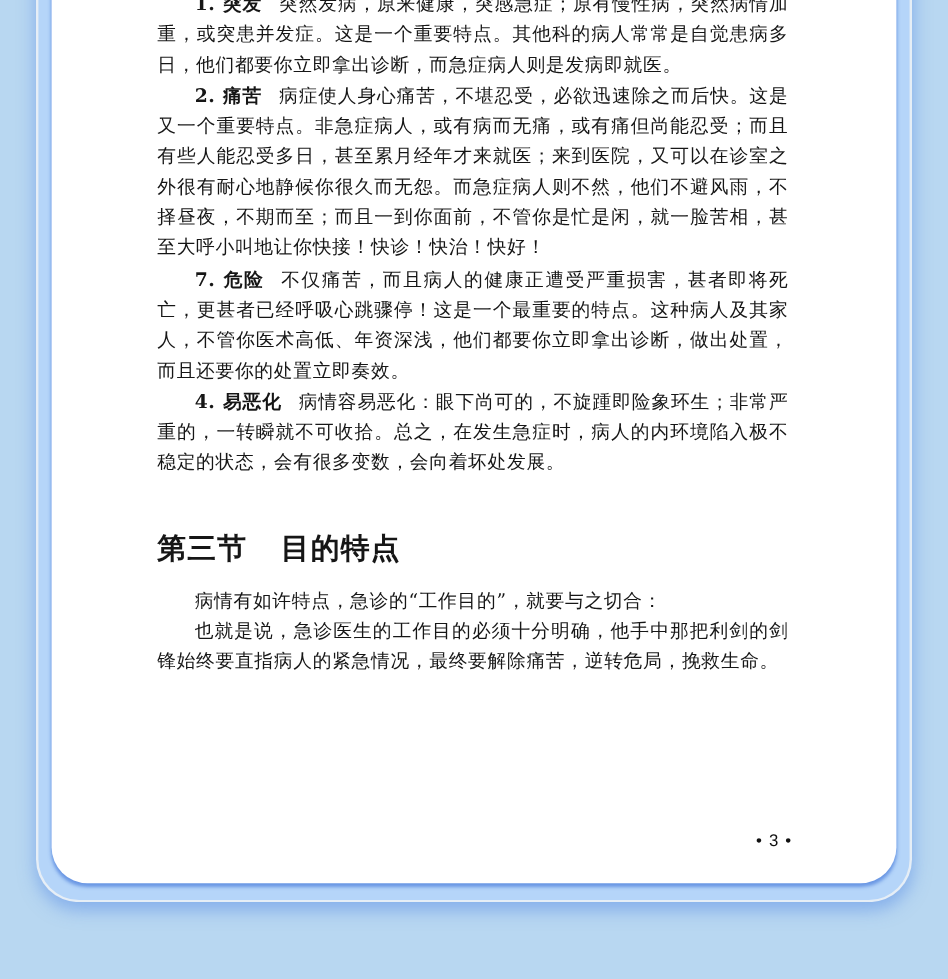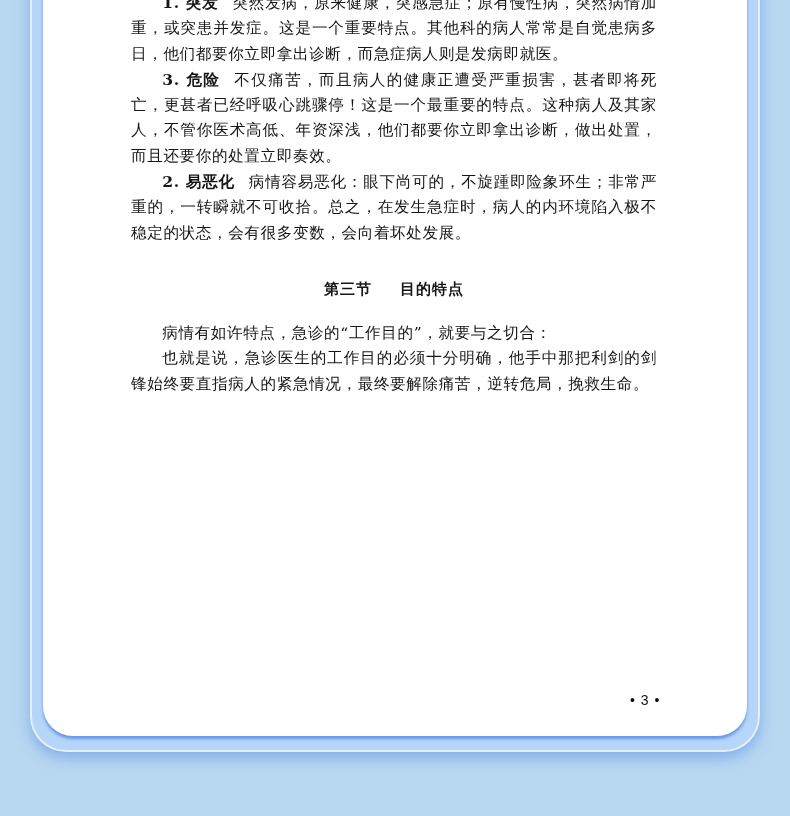--- a/index.html
+++ b/index.html
@@ -50,26 +50,26 @@
     .content p {
       margin: 0;
       text-align: justify;
       text-indent: 2em;
     }
     .content b {
       font-weight: bold;
       margin-right: 0.9em;
     }
     .heading {
-      text-align: center;
+      text-align: left;
       font-family: "DejaVu Sans", "Liberation Sans", sans-serif;
       font-weight: bold;
-      font-size: 15px;
+      font-size: 24px;
       letter-spacing: 1px;
-      margin: 31px 0 19px 0;
+      margin: 46px 0 19px 0;
       line-height: 25px;
     }
     .heading .gap {
       display: inline-block;
       width: 28px;
     }
     .page-number {
       position: absolute;
       left: 630px;
       top: 692px;
@@ -81,24 +81,25 @@
   </style>
 </head>
 <body>
 
 <div class="frame-outer"></div>
 <div class="page"></div>
 
 <div class="content">
   <p><b>1. 突发</b><span>突然发病，原来健康，突感急症；原有慢性病，突然病情加重，</span><span>或突患并发症。这是一个重要特点。其他科的病人常常是自觉患病多日，他们都要你立即拿出诊断，而急症病人则是发病即就医。</span></p>
 
+  <p><b>2. 痛苦</b><span>病症使人身心痛苦，不堪忍受，必欲迅速除之而后快。这是又一个重要特点。非急症病人，或有病而无痛，或有痛但尚能忍受；而且有些人能忍受多日，甚至累月经年才来就医；来到医院，又可以在诊室之外很有耐心地静候你很久而无怨。而急症病人则不然，他们不避风雨，不择昼夜，不期而至；而且一到你面前，不管你是忙是闲，就一脸苦相，甚至大呼小叫地让你快接！快诊！快治！快好！</span></p>
 
-  <p><b>3. 危险</b><span>不仅痛苦，而且病人的健康正遭受严重损害，甚者即将死亡，更甚者已经呼吸心跳骤停！这是一个最重要的特点。这种病人及其家人，不管你医术高低、年资深浅，他们都要你立即拿出诊断，做出处置，而且还要你的处置立即奏效。</span></p>
+  <p><b>7. 危险</b><span>不仅痛苦，而且病人的健康正遭受严重损害，甚者即将死亡，更甚者已经呼吸心跳骤停！这是一个最重要的特点。这种病人及其家人，不管你医术高低、年资深浅，他们都要你立即拿出诊断，做出处置，而且还要你的处置立即奏效。</span></p>
 
-  <p><b>2. 易恶化</b><span>病情容易恶化：眼下尚可的，不旋踵即险象环生；非常严重的，一转瞬就不可收拾。总之，在发生急症时，病人的内环境陷入极不稳定的状态，会有很多变数，会向着坏处发展。</span></p>
+  <p><b>4. 易恶化</b><span>病情容易恶化：眼下尚可的，不旋踵即险象环生；非常严重的，一转瞬就不可收拾。总之，在发生急症时，病人的内环境陷入极不稳定的状态，会有很多变数，会向着坏处发展。</span></p>
 
   <div class="heading"><span>第三节</span><span class="gap"></span><span>目的特点</span></div>
 
   <p>病情有如许特点，急诊的“工作目的”，就要与之切合：</p>
 
 
 
 
   <p>也就是说，急诊医生的工作目的必须十分明确，他手中那把利剑的剑锋始终要直指病人的紧急情况，最终要解除痛苦，逆转危局，挽救生命。</p>
 </div>

